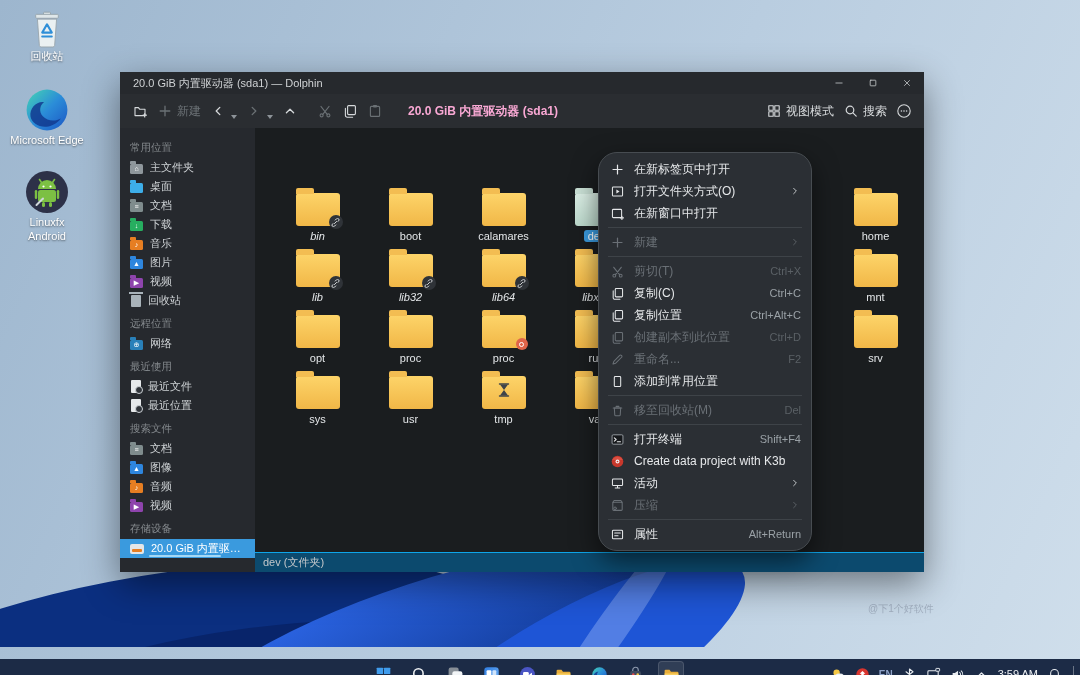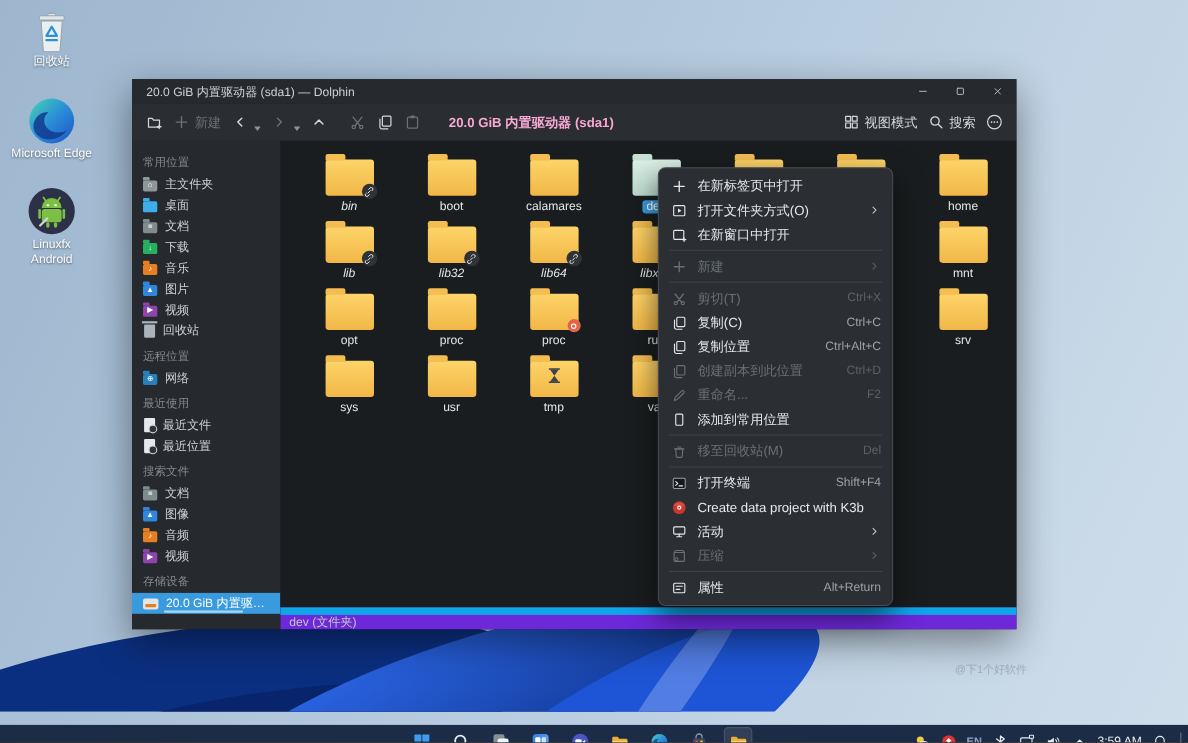--- a/index.html
+++ b/index.html
@@ -46,21 +46,21 @@
   .tico{width:10px;height:12px;background:#a9b3ba;border-radius:1px;position:relative;flex:none;margin-left:1px;}
   .tico::before{content:"";position:absolute;top:-3px;left:-2px;width:14px;height:2px;background:#a9b3ba;}
   .pico{width:10px;height:13px;background:#e6e9eb;border-radius:1px;position:relative;flex:none;margin-left:1px;}
   .pico::after{content:"";position:absolute;right:-2px;bottom:-1px;width:6px;height:6px;border-radius:50%;
     background:#30343a;border:1px solid #cdd2d6;}
   .dvo{width:14px;height:10px;background:#e3e6e8;border-radius:2px;position:relative;flex:none;}
   .dvo::after{content:"";position:absolute;left:2px;right:2px;bottom:2px;height:3px;background:#e67e22;border-radius:1px;}
   .usage{position:absolute;left:29px;bottom:1px;width:72px;height:2px;background:#a5d8f5;border-radius:1px;}
   .sb-label{overflow:hidden;text-overflow:ellipsis;}
   
-  .main{flex:1;display:flex;flex-direction:column;min-width:0;}
+  .main{flex:1;display:flex;flex-direction:column;min-width:0;margin-top:48px;}
   .view{flex:1;position:relative;background:#1a1d1f;overflow:hidden;}
   .grid{position:absolute;inset:0;padding:12px 0 0 16px;display:grid;
     grid-template-columns:repeat(7,93px);grid-auto-rows:61px;}
   .tile{width:93px;display:flex;flex-direction:column;align-items:center;}
   .ficon{width:44px;height:33px;border-radius:3px;position:relative;margin-top:5px;
     background:linear-gradient(180deg,#fdd469,#f1b747);}
   .ficon::before{content:"";position:absolute;top:-5px;left:0;width:18px;height:6px;
     border-radius:2px 2px 0 0;background:#f3bd52;}
   .ficon.dev{background:linear-gradient(180deg,#dcefe6,#bcd9cc);}
   .ficon.dev::before{background:#c9e0d5;}
@@ -68,25 +68,25 @@
   .flabel.italic{font-style:italic;}
   .flabel.sel{background:#3a9ade;border-radius:3px;padding:0 4px;color:#fff;}
   .emb-link{position:absolute;right:-3px;bottom:-3px;width:14px;height:14px;border-radius:50%;
     background:#2f3338;display:flex;align-items:center;justify-content:center;}
   .emb-link svg{width:9px;height:9px;}
   .emb-lock{position:absolute;right:-2px;bottom:-2px;width:12px;height:12px;border-radius:50%;
     background:#e0654a;display:flex;align-items:center;justify-content:center;}
   .emb-lock span{width:5px;height:5px;border-radius:50%;border:1.5px solid #fff;}
   .emb-temp{position:absolute;left:50%;top:48%;transform:translate(-50%,-50%);}
   .emb-temp svg{width:13px;height:14px;}
-  .statusbar{height:20px;background:#6d28d9;display:flex;align-items:center;padding:0 8px;
-    font-size:11px;color:#c3c7ca;border-top:7px solid #0ea5e9;flex:none;}
+  .statusbar{height:20px;background:#0c4a6e;display:flex;align-items:center;padding:0 8px;
+    font-size:11px;color:#c3c7ca;border-top:1px solid #0ea5e9;flex:none;}
   
   .menu{position:absolute;left:598px;top:152px;width:214px;background:#2b2f34;
-    border:1px solid #474c51;border-radius:7px;padding:5px 0;z-index:50;
+    border:1px solid #474c51;border-radius:19px;padding:5px 0;z-index:50;
     box-shadow:0 10px 26px rgba(0,0,0,.55);font-size:12px;}
   .m-item{height:22px;display:flex;align-items:center;padding:0 10px;gap:9px;color:#e6e8ea;white-space:nowrap;}
   .m-item.disabled{color:#6a7076;}
   .m-ico{width:16px;display:flex;justify-content:center;flex:none;}
   .m-ico svg{width:15px;height:15px;}
   .m-label{flex:1;overflow:hidden;}
   .m-sc{font-size:11px;color:#9aa1a6;}
   .m-item.disabled .m-sc{color:#5a6065;}
   .m-arrow{display:flex;}
   .m-arrow svg{width:12px;height:12px;color:#c3c7ca;}

